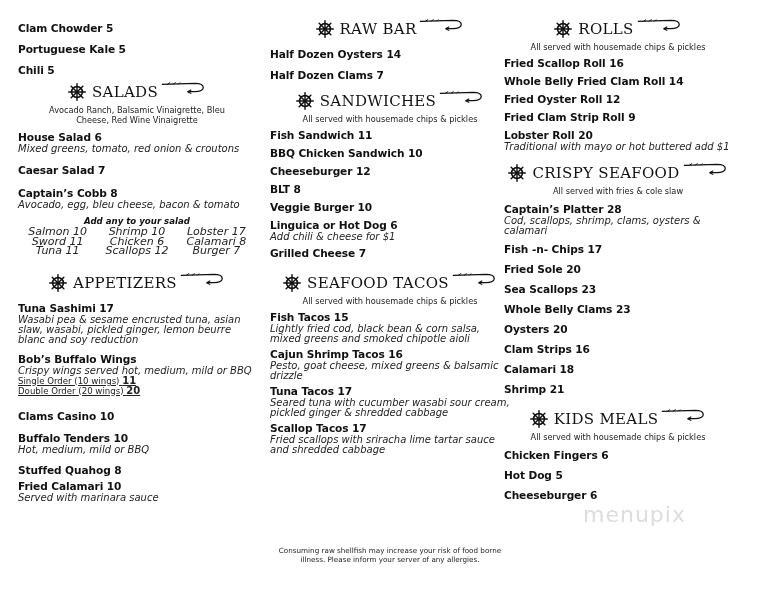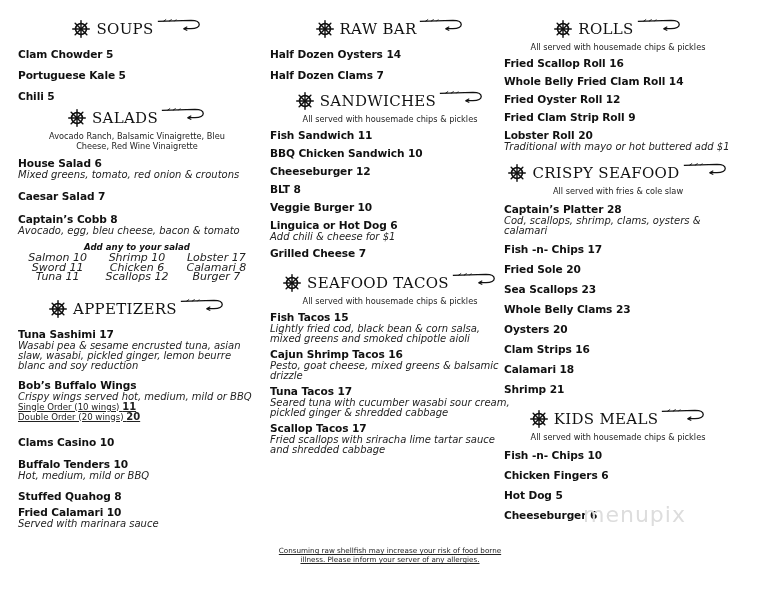--- a/index.html
+++ b/index.html
@@ -14,21 +14,21 @@
   .hdr .title { font-family:"DejaVu Serif", serif; font-size:15px; letter-spacing:0.3px; color:#111; }
   .hdr .hook { width:46px; height:16px; margin-left:2px; margin-top:-8px; }
   .sub { font-size:8.2px; text-align:center; color:#222; line-height:10px; }
   .item { margin-top:6px; }
   .name { font-size:10.6px; font-weight:bold; line-height:13px; letter-spacing:-0.1px; }
   .desc { font-size:10px; font-style:italic; line-height:10px; color:#222; }
   .plain { font-size:8.6px; line-height:10px; color:#222;text-decoration:underline; }
   .plain b { font-size:10px; }
   .addon-title { font-size:8.6px; font-weight:bold; font-style:italic; text-align:center; margin-top:6px; line-height:11px; }
   .addon-grid { display:grid; grid-template-columns:1fr 1fr 1fr; font-size:11px; font-style:italic; line-height:9.5px; text-align:center; color:#222; }
-  .note { position:absolute; left:270px; top:546px; width:240px; font-size:7.2px; text-align:center; line-height:9px; color:#222;text-decoration:underline; }
+  .note { position:absolute; left:270px; top:546px; width:240px; font-size:7.2px; text-align:center; line-height:9px; color:#222; }
   .watermark { position:absolute; left:583px; top:502px; font-size:22px; color:#ddd; font-family:"DejaVu Sans", sans-serif; letter-spacing:1px; }
 </style>
 </head>
 <body>
 
 <svg width="0" height="0" style="position:absolute">
   <defs>
     <symbol id="wheel" viewBox="0 0 20 20">
       <circle cx="10" cy="10" r="6" fill="none" stroke="#111" stroke-width="1.8"></circle>
       <circle cx="10" cy="10" r="1.8" fill="#111"></circle>
@@ -42,29 +42,20 @@
     <symbol id="hook" viewBox="0 0 50 16">
       <path d="M2 4 L38 3 C50 3 50 12 38 12 L30 12" fill="none" stroke="#111" stroke-width="1.4"></path>
       <path d="M30 12 l4 -2 M30 12 l4 2" stroke="#111" stroke-width="1.2"></path>
       <path d="M8 4 l3 -2 M14 4 l3 -2 M20 4 l2 -2" stroke="#111" stroke-width="1"></path>
     </symbol>
   </defs>
 </svg>
 
 <div class="col" id="col1">
   <div style="height:16px"></div>
-  <div class="hdr">
-    <svg class="wheel">
-        <use href="#wheel"></use>
-      </svg>
-    <span class="title">SOUPS</span>
-    <svg class="hook">
-        <use href="#hook"></use>
-      </svg>
-  </div>
   <div class="item" style="margin-top:6px">
       <div class="name">Clam Chowder 5</div>
     </div>
   <div class="item" style="margin-top:8px">
       <div class="name">Portuguese Kale 5</div>
     </div>
   <div class="item" style="margin-top:8px">
       <div class="name">Chili 5</div>
     </div>
 
@@ -290,23 +281,20 @@
     <svg class="wheel">
         <use href="#wheel"></use>
       </svg>
     <span class="title">KIDS MEALS</span>
     <svg class="hook">
         <use href="#hook"></use>
       </svg>
   </div>
   <div class="sub">All served with housemade chips &amp; pickles</div>
   <div class="item" style="margin-top:7px">
-      <div class="name">Fish -n- Chips 10</div>
-    </div>
-  <div class="item" style="margin-top:7px">
       <div class="name">Chicken Fingers 6</div>
     </div>
   <div class="item" style="margin-top:7px">
       <div class="name">Hot Dog 5</div>
     </div>
   <div class="item" style="margin-top:7px">
       <div class="name">Cheeseburger 6</div>
     </div>
 </div>
 

